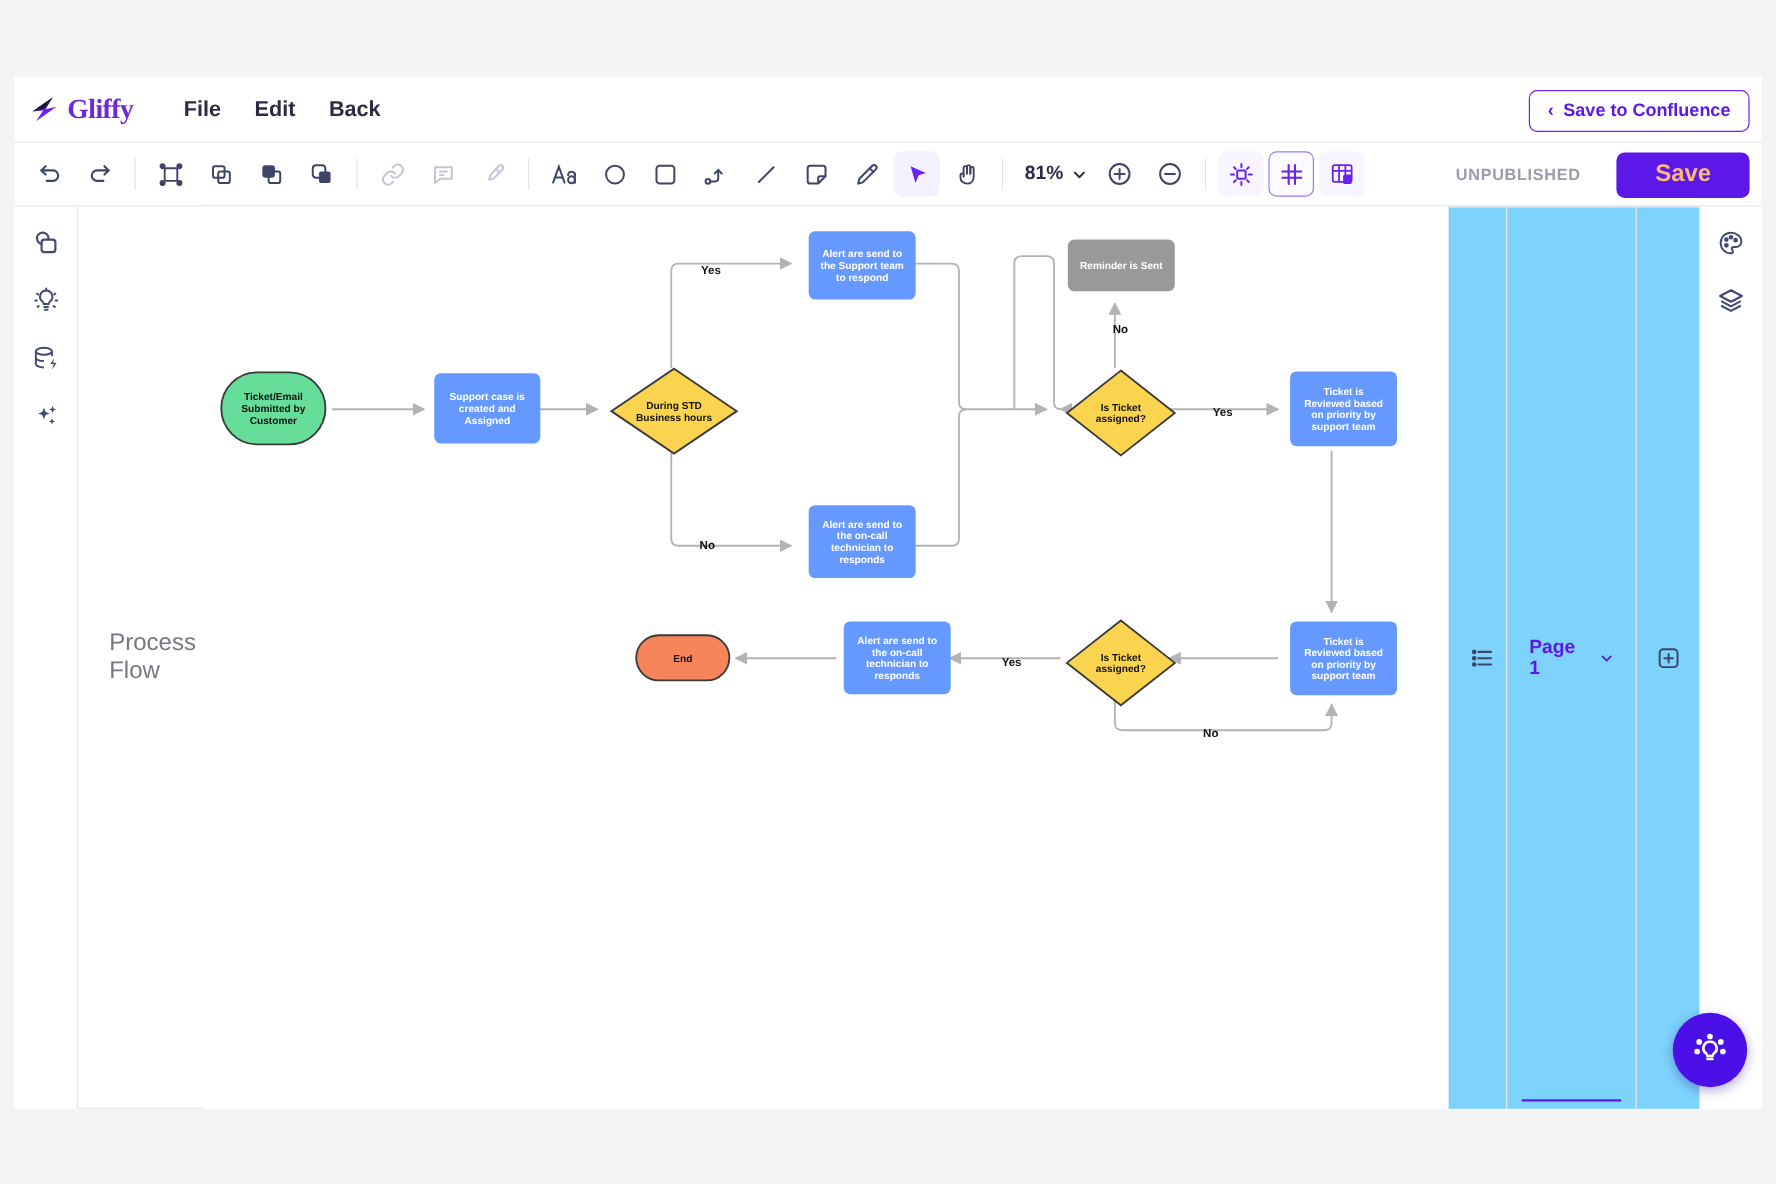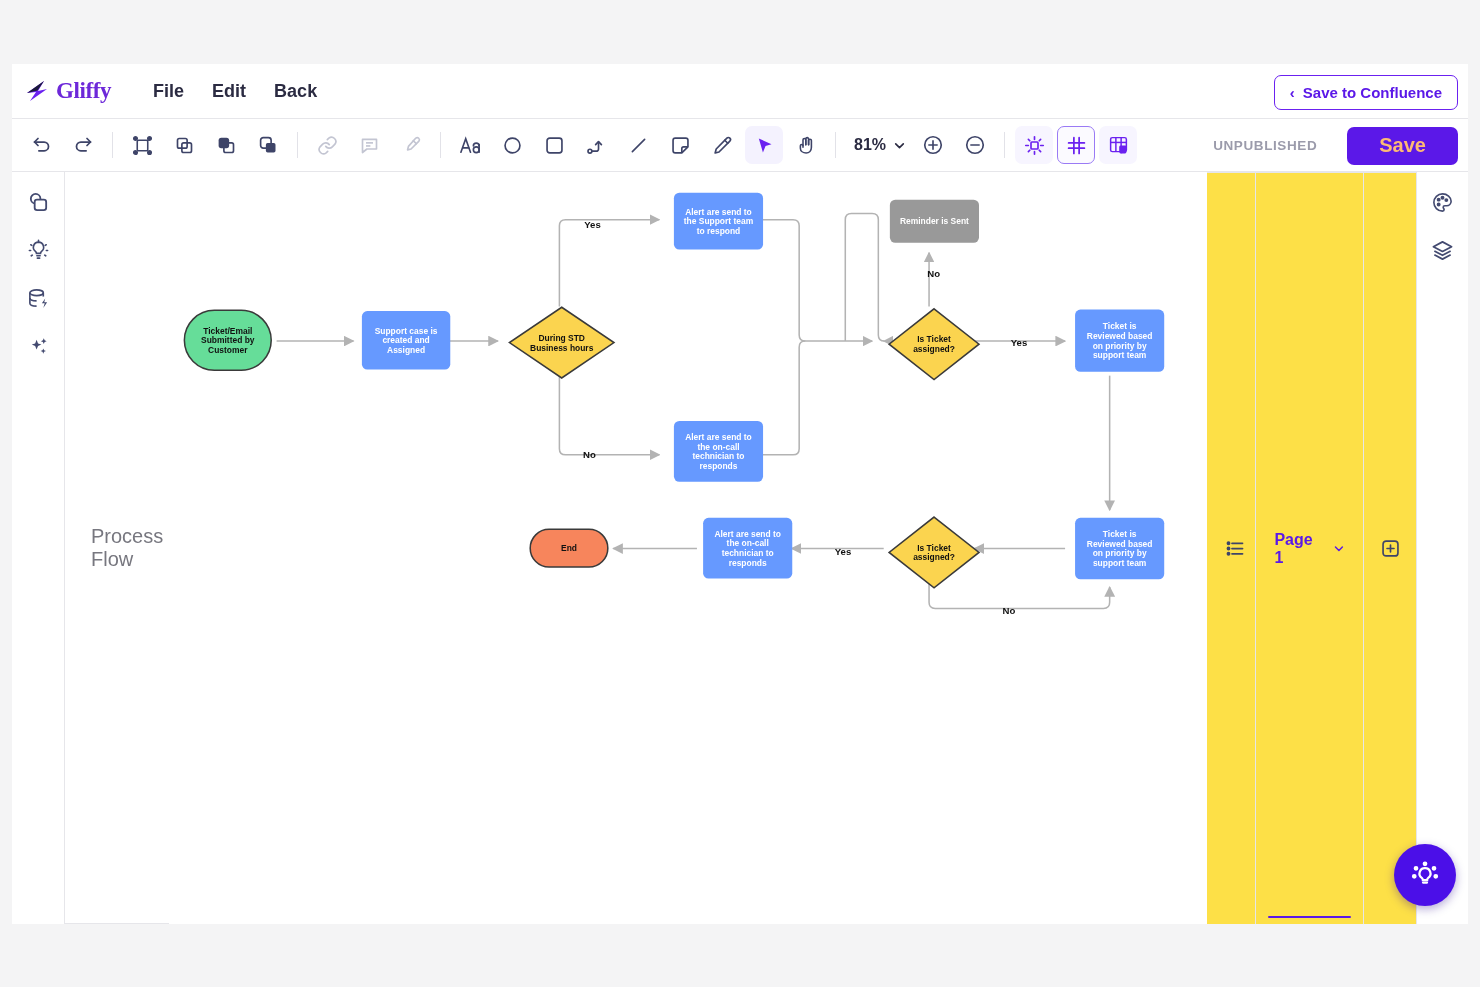--- a/index.html
+++ b/index.html
@@ -112,21 +112,21 @@
     font-size: 20px; color: #77777f; padding: 3px 6px; border-radius: 4px;
     cursor: text;
   }
   .canvas-wrap { flex: 1 1 auto; position: relative; overflow: hidden; background:#fff; }
   .canvas { position: absolute; inset: 0; }
 
   
   .bottombar {
     flex: 0 0 53px; border-top: 1px solid #e6e6ea;
     display: flex; align-items: stretch; padding-left: 8px;
-    background: #fde047;
+    background: #7dd3fc;
   }
   .pages-ic {
     width: 44px; display: flex; align-items: center; justify-content: center;
     color: #3e4468; cursor: pointer;
   }
   .page-tab {
     display: flex; align-items: center; gap: 12px;
     padding: 0 18px; border-left: 1px solid #e6e6ea; border-right: 1px solid #e6e6ea;
     color: #5b18e8; font-size: 16px; font-weight: bold; cursor: pointer;
     position: relative;

